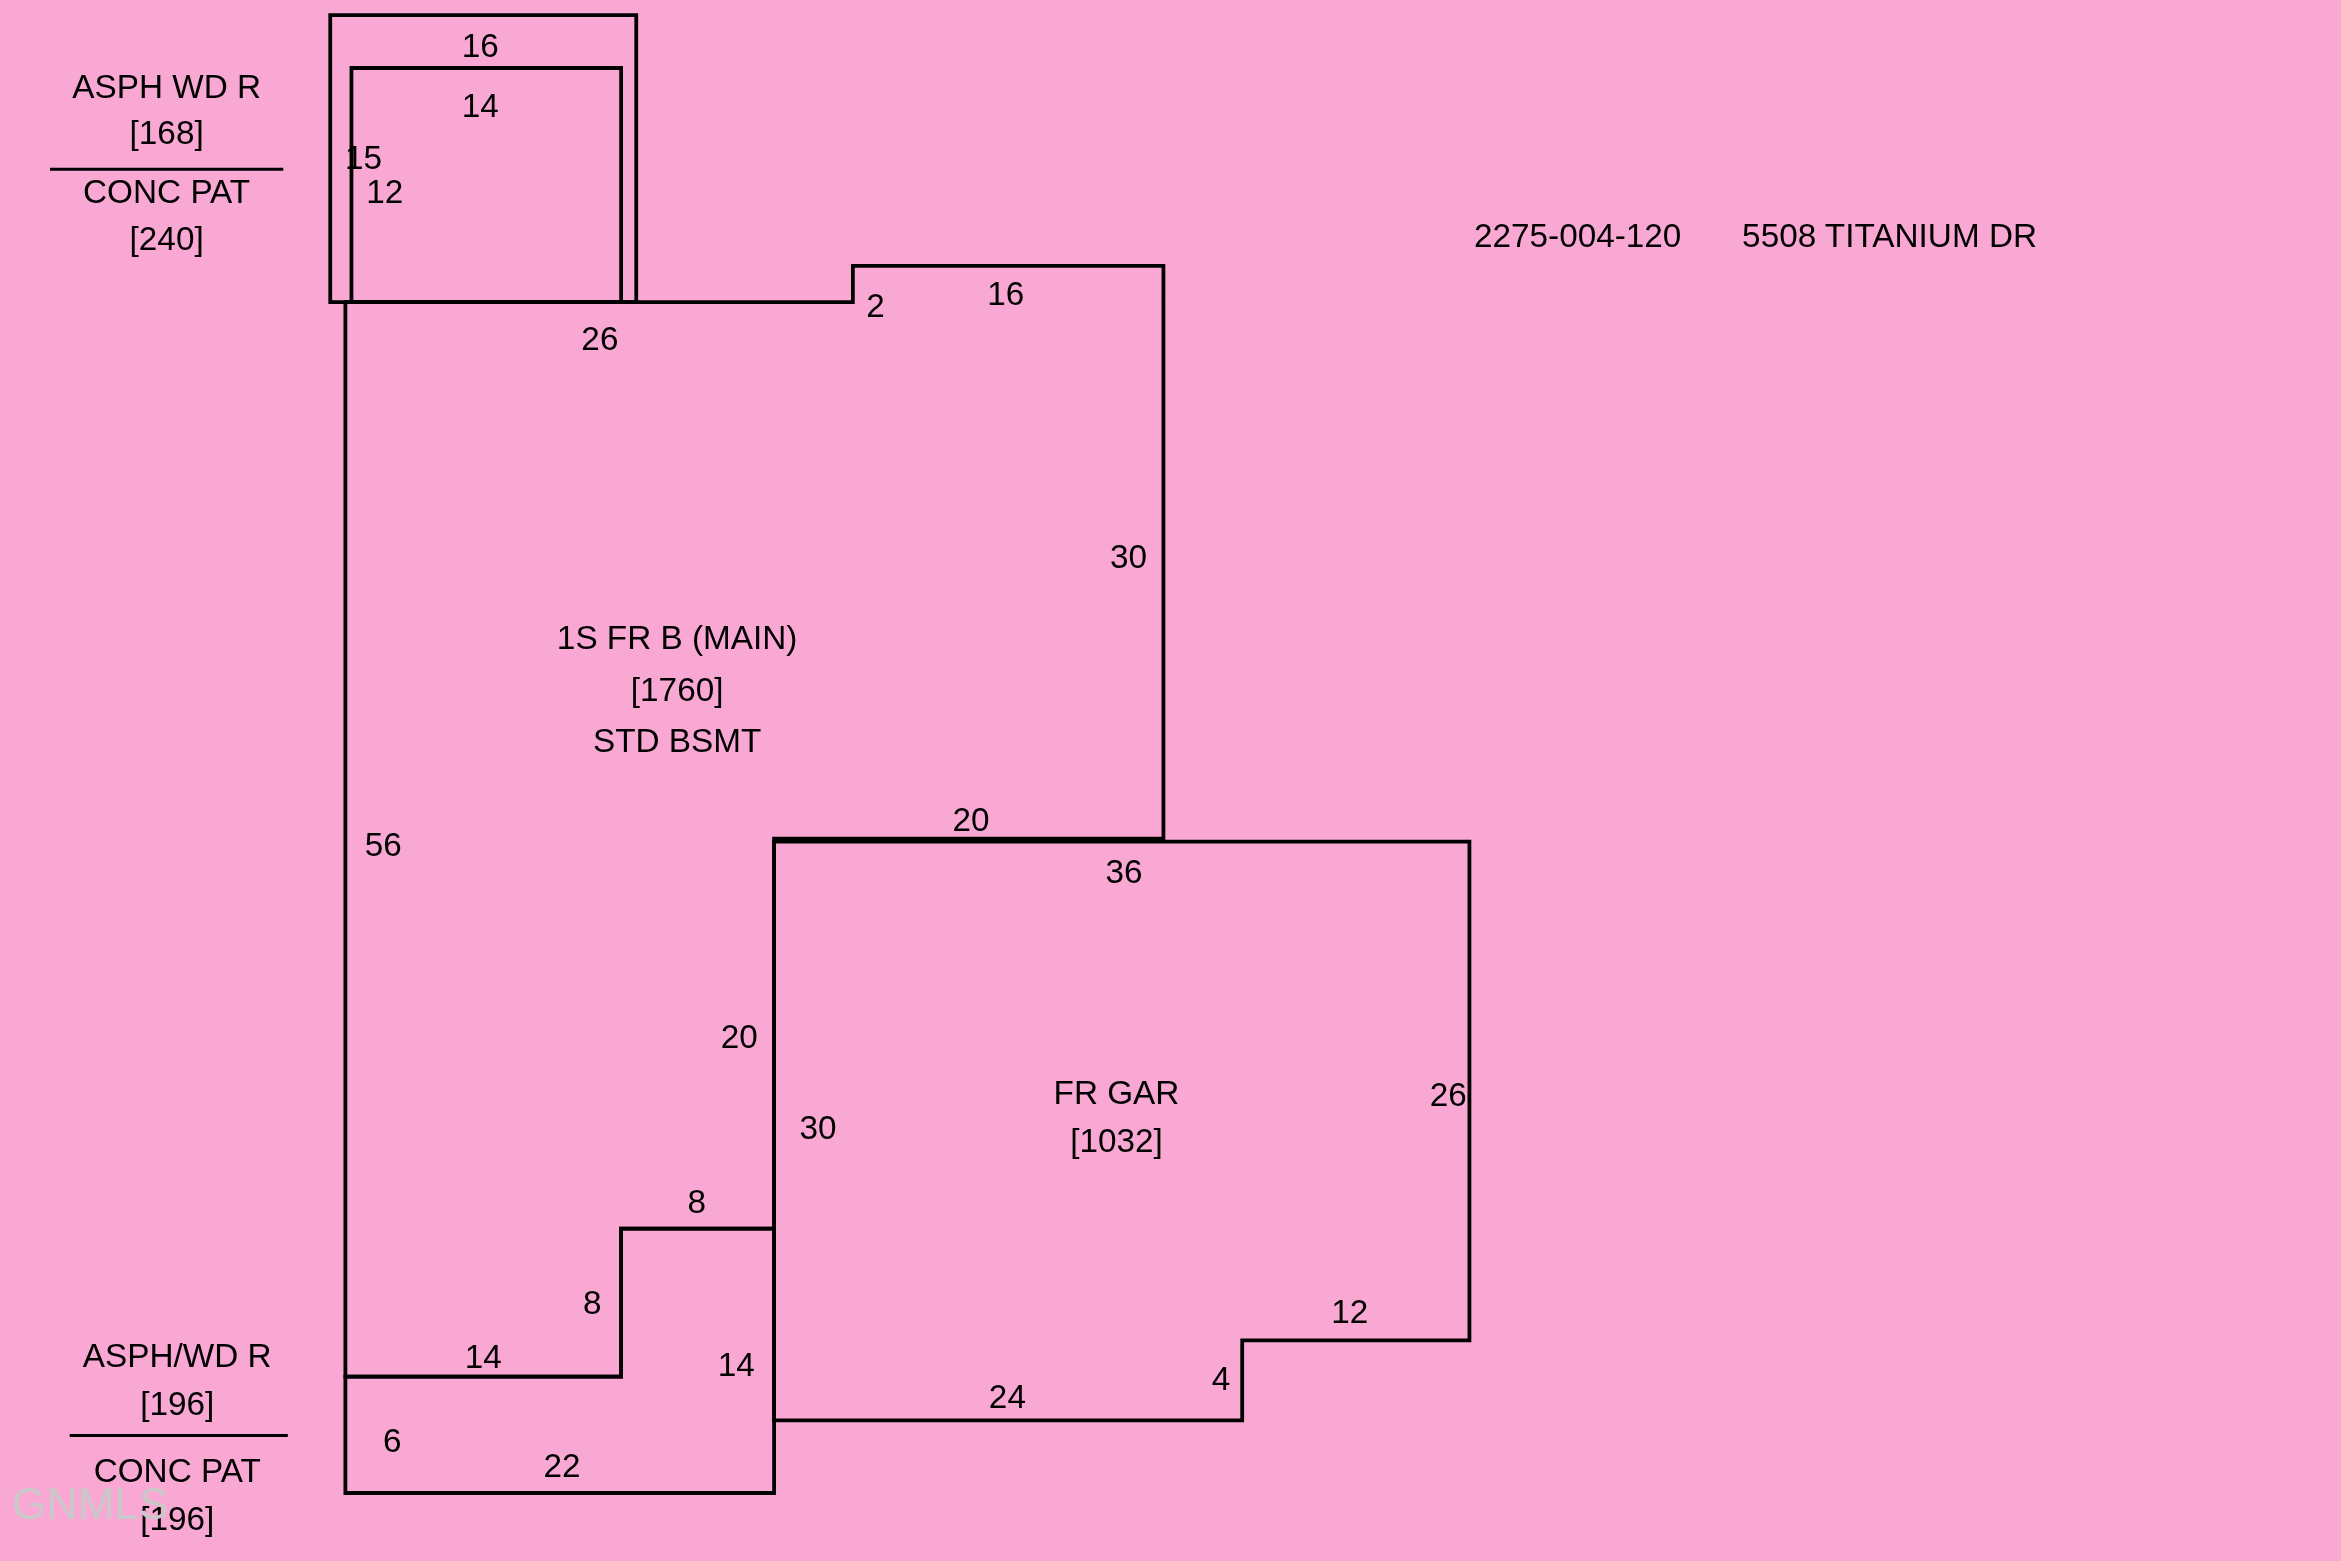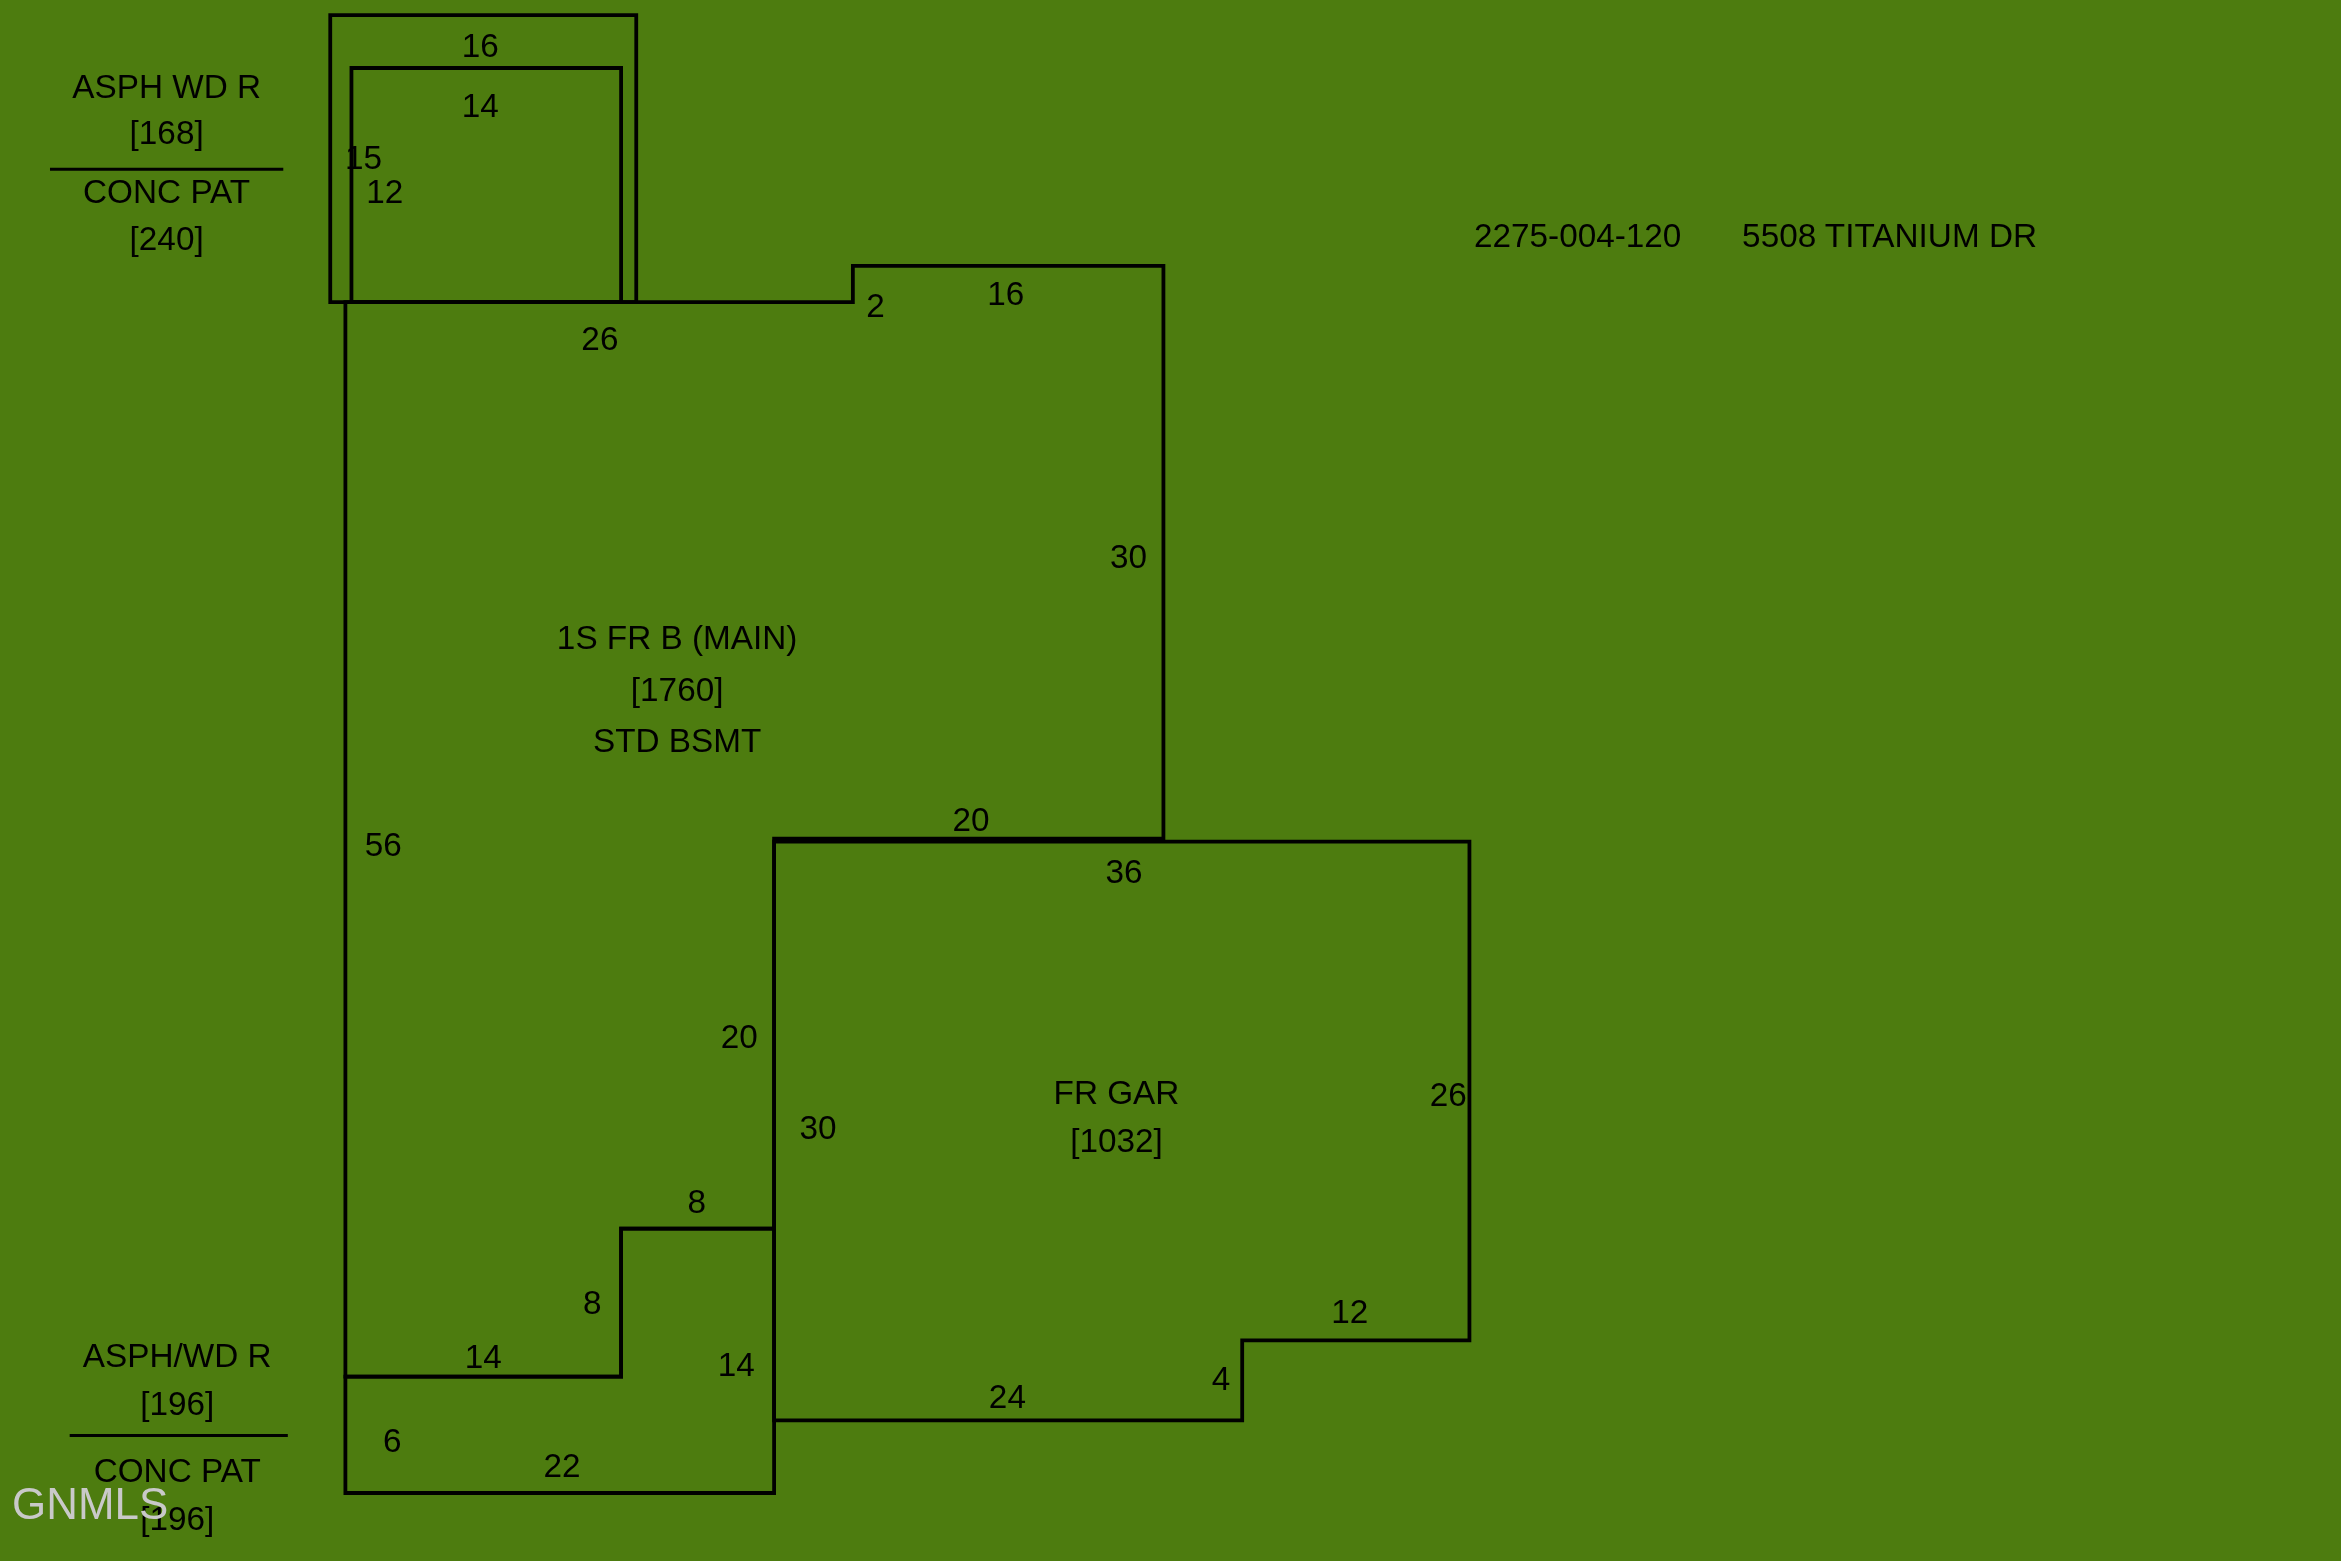--- a/index.html
+++ b/index.html
@@ -4,21 +4,21 @@
 <style>
   html, body {
     margin: 0;
     padding: 0;
     background: #ffffff;
   }
   .page {
     position: relative;
     width: 2342px;
     height: 1561px;
-    background: #4d7c0f;
+    background: #f9a8d4;
     overflow: hidden;
   }
   svg {
     display: block;
   }
   svg text {
     font-family: "Liberation Sans", "DejaVu Sans", sans-serif;
   }
 </style>
 </head>

